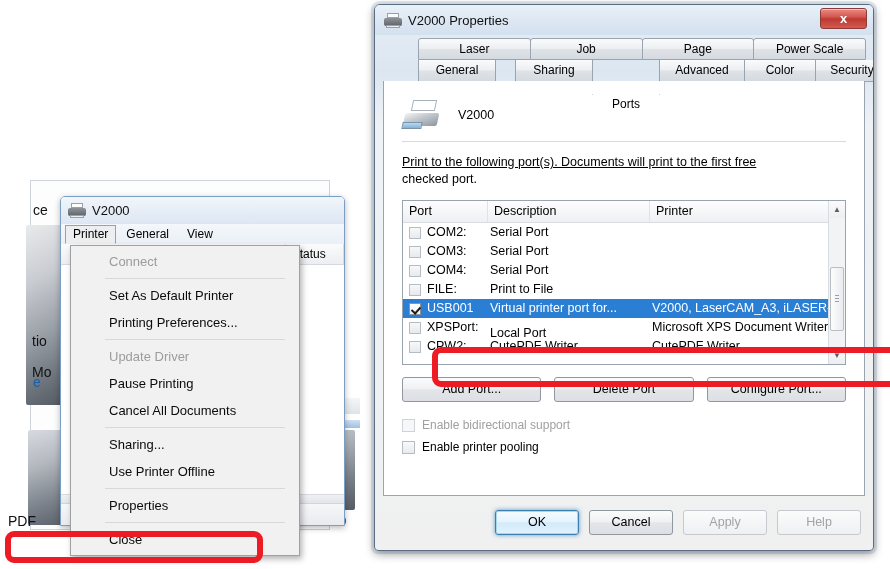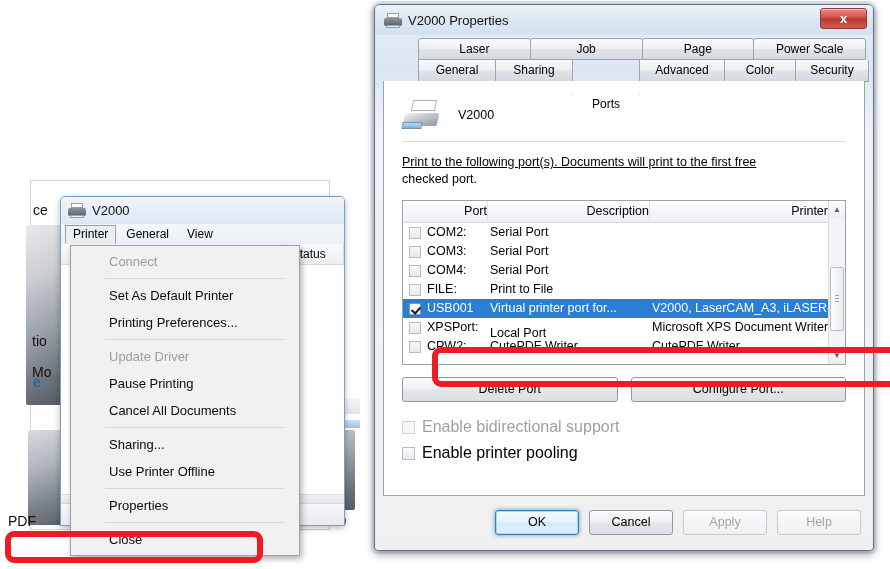--- a/index.html
+++ b/index.html
@@ -161,21 +161,20 @@
     margin-top:12px; height:165px;
     border:1px solid #9aa4ae;
     background:#fff;
     display:flex; position:relative;
   }
   #port-grid { flex:1; overflow:hidden; }
   .port-head {
     display:flex; height:22px;
     background:linear-gradient(180deg,#fdfdfe,#eef0f3);
     border-bottom:1px solid #d9dce0;
-    text-align:right;
   }
   .port-head div {
     line-height:21px; font-size:12.5px; padding-left:6px;
     border-right:1px solid #dfe2e6;
   }
   .port-row { display:flex; height:19px; align-items:center; }
   .port-row.selected { background:#2a7fd4; color:#fff; }
   .pcell { font-size:12.5px; line-height:19px; overflow:hidden; white-space:nowrap; }
   .cb {
     width:12px; height:12px; margin:0 6px 0 6px; flex:none;
@@ -226,21 +225,21 @@
   }
   
   .opt-row { display:flex; align-items:center; margin-top:16px; }
   .opt-row .obox {
     width:13px; height:13px; margin-right:7px; flex:none;
     border:1px solid #b6bcc3;
     background:linear-gradient(180deg,#f8f9fa,#e8eaed);
   }
   .opt-row.disabled .olabel { color:#a0a0a0; }
   .opt-row.disabled .obox { border-color:#cfd2d6; background:#f6f7f8; }
-  .olabel { font-size:16px; }
+  .olabel { font-size:12px; }
 
   
   #dlg-buttons {
     position:absolute; left:0; right:0; bottom:4px; height:32px;
     display:flex; justify-content:flex-end; align-items:center; gap:10px;
     padding-right:4px;
   }
   .dbtn {
     width:84px; height:25px; line-height:23px; text-align:center;
     font-size:12.5px;
@@ -367,21 +366,21 @@
   <div id="props-inner">
     <div id="tab-strip">
       <div class="tab-row row1">
         <div class="tab">Laser</div>
         <div class="tab">Job</div>
         <div class="tab">Page</div>
         <div class="tab">Power Scale</div>
       </div>
       <div class="tab-row row2">
         <div class="tab" style="flex:0 0 78px;">General</div>
-        <div class="tab" style="flex:0 0 78px;">Sharing</div>
+        <div class="tab" style="flex:0 0 78px;margin-left:20px;">Sharing</div>
         <div class="tab active" style="flex:0 0 68px;margin-top:34px;">Ports</div>
         <div class="tab" style="flex:0 0 86px;">Advanced</div>
         <div class="tab" style="flex:1 1 auto;">Color Management</div>
         <div class="tab" style="flex:0 0 74px;">Security</div>
       </div>
     </div>
 
     <div id="tab-content">
       <div id="printer-head">
         <span class="pricon big">
@@ -451,20 +450,21 @@
         </div>
 
         <div id="port-scroll">
           <div class="sb-arrow up">▲</div>
           <div id="sb-thumb"></div>
           <div class="sb-arrow down">▼</div>
         </div>
       </div>
 
       <div id="port-buttons">
+        <div class="btn">Add Port...</div>
         <div class="btn">Delete Port</div>
         <div class="btn">Configure Port...</div>
       </div>
 
       <div class="opt-row disabled">
         <div class="obox"></div>
         <div class="olabel">Enable bidirectional support</div>
       </div>
       <div class="opt-row" style="margin-top:8px;">
         <div class="obox"></div>

